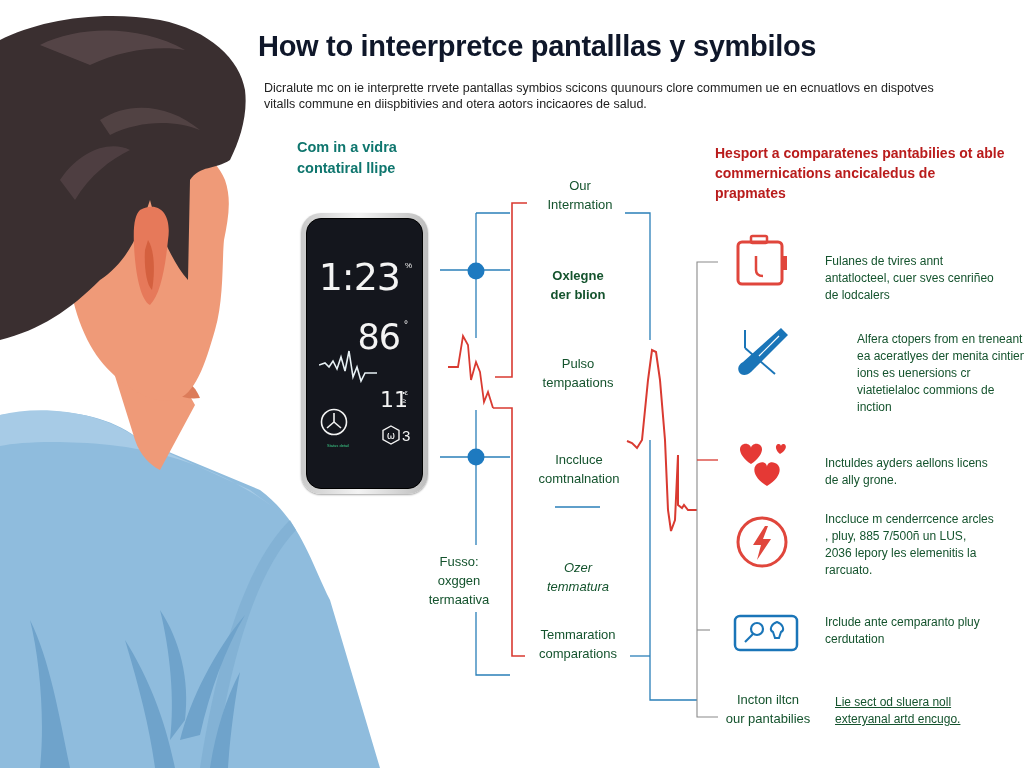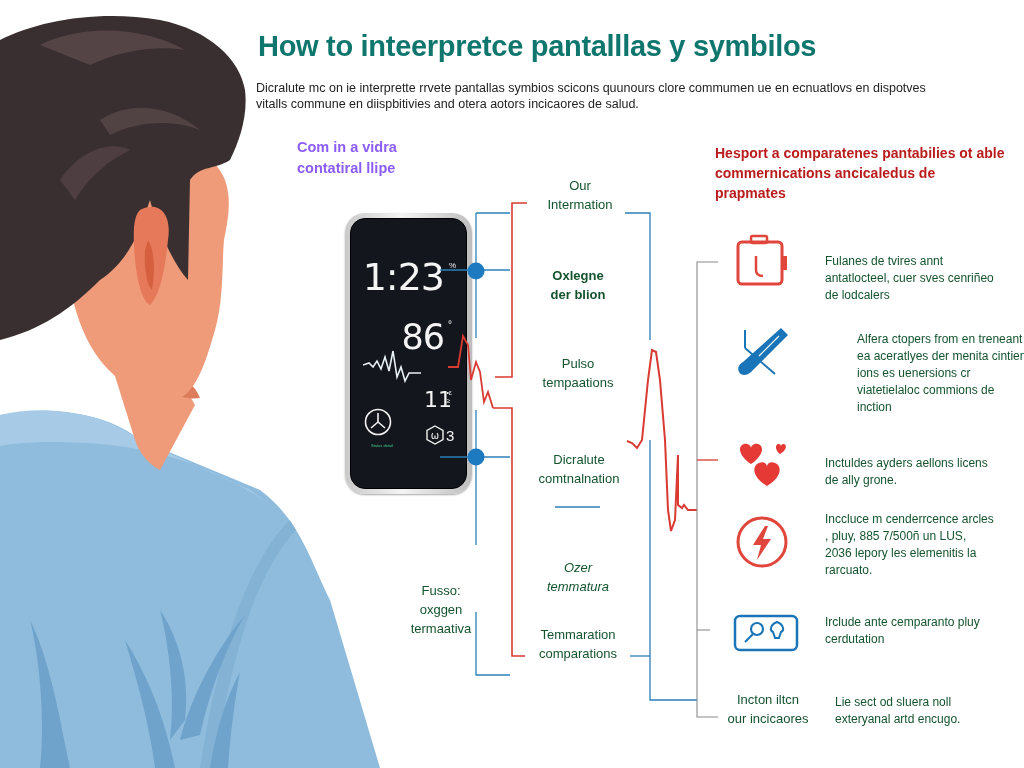--- a/index.html
+++ b/index.html
@@ -5,28 +5,28 @@
   * { box-sizing: border-box; margin: 0; padding: 0; }
   html, body { width: 1024px; height: 768px; overflow: hidden; background: #ffffff; }
   body { position: relative; font-family: "Liberation Sans", "DejaVu Sans", sans-serif; color: #1a1a1a; }
 
   .abs { position: absolute; }
 
   
   #person { position: absolute; left: 0; top: 0; width: 440px; height: 768px; }
 
   
-  .title { left: 258px; top: 30px; font-size: 29px; font-weight: bold; color: #0f766e; letter-spacing: -0.3px; white-space: nowrap; }
-  .subtitle { left: 256px; top: 80px; width: 700px; font-size: 12.5px; line-height: 16px; color: #222; }
-
-  .section-left { left: 297px; top: 137px; font-size: 14.5px; font-weight: bold; color: #8b5cf6; line-height: 21px; }
+  .title { left: 258px; top: 30px; font-size: 29px; font-weight: bold; color: #0f172a; letter-spacing: -0.3px; white-space: nowrap; }
+  .subtitle { left: 264px; top: 80px; width: 700px; font-size: 12.5px; line-height: 16px; color: #222; }
+
+  .section-left { left: 297px; top: 137px; font-size: 14.5px; font-weight: bold; color: #0f766e; line-height: 21px; }
   .section-right { left: 715px; top: 143px; font-size: 14px; font-weight: bold; color: #b91c1c; line-height: 20px; width: 290px; }
 
   
-  .watch { left: 301px; top: 213px; width: 127px; height: 281px; border-radius: 20px; background: linear-gradient(90deg, #c9c9c9, #f3f3f3 45%, #bdbdbd); padding: 5px; box-shadow: 0 1px 2px rgba(0,0,0,0.35); margin-left: 44px; }
+  .watch { left: 301px; top: 213px; width: 127px; height: 281px; border-radius: 20px; background: linear-gradient(90deg, #c9c9c9, #f3f3f3 45%, #bdbdbd); padding: 5px; box-shadow: 0 1px 2px rgba(0,0,0,0.35); }
   .watch-screen { position: relative; width: 100%; height: 100%; background: #14161d; border-radius: 15px; border: 1px solid #000; overflow: hidden; color: #f4f4f4; }
   .w-time { position: absolute; right: 22px; top: 36px; font-size: 38px; font-family: "DejaVu Sans", sans-serif; font-weight: normal; letter-spacing: -1px; }
   .w-time-sup { position: absolute; right: 10px; top: 42px; font-size: 8px; }
   .w-temp { position: absolute; right: 22px; top: 98px; font-size: 35px; font-family: "DejaVu Sans", sans-serif; letter-spacing: -1px; }
   .w-temp-unit { position: absolute; right: 14px; top: 100px; font-size: 10px; }
   .w-small { position: absolute; right: 14px; top: 168px; font-size: 22px; font-family: "DejaVu Sans", sans-serif; }
   .w-small-sup { position: absolute; right: 14px; top: 170px; font-size: 7px; line-height: 8px; }
   .w-badge { position: absolute; left: 20px; top: 224px; font-size: 4px; color: #3ccf8a; }
 
   
@@ -138,37 +138,37 @@
 </div>
 <div class="abs clabel" style="left:530px; top:266px; width:96px;font-weight:bold;">
   <div>Oxlegne</div>
   <div>der blion</div>
 </div>
 <div class="abs clabel" style="left:526px; top:354px; width:104px;">
   <div>Pulso</div>
   <div>tempaations</div>
 </div>
 <div class="abs clabel" style="left:524px; top:450px; width:110px;">
-  <div>Dicralute</div>
+  <div>Inccluce</div>
   <div>comtnalnation</div>
 </div>
 <div class="abs clabel" style="left:530px; top:558px; width:96px;font-style:italic;">
   <div>Ozer</div>
   <div>temmatura</div>
 </div>
 <div class="abs clabel" style="left:524px; top:625px; width:108px;">
   <div>Temmaration</div>
   <div>comparations</div>
 </div>
 <div class="abs clabel" style="left:716px; top:690px; width:104px;">
   <div>Incton iltcn</div>
-  <div>our incicaores</div>
-</div>
-
-<div class="abs clabel" style="left:400px; top:552px; width:82px;margin-top:29px;">
+  <div>our pantabilies</div>
+</div>
+
+<div class="abs clabel" style="left:418px; top:552px; width:82px;">
   <div>Fusso:</div>
   <div>oxggen</div>
   <div>termaativa</div>
 </div>
 
 <svg class="abs" style="left:735px; top:234px;" width="56" height="54" viewBox="0 0 56 54">
   <rect x="3" y="8" width="44" height="42" rx="4" fill="none" stroke="#e0463c" stroke-width="3"></rect>
   <rect x="16" y="2" width="16" height="7" rx="1.5" fill="none" stroke="#e0463c" stroke-width="2.5"></rect>
   <rect x="47" y="22" width="5" height="14" fill="#e0463c"></rect>
   <path d="M21 22 L21 36 C21 40 24 42 28 42" fill="none" stroke="#e0463c" stroke-width="2.5"></path>
@@ -197,13 +197,13 @@
 <div class="abs ritem-text" style="left:825px; top:511px;">Inccluce m cenderrcence arcles , pluy, 885 7/500ñ un LUS, 2036 lepory les elemenitis la rarcuato.</div>
 
 <svg class="abs" style="left:733px; top:614px;" width="66" height="38" viewBox="0 0 66 38">
   <rect x="2" y="2" width="62" height="34" rx="5" fill="none" stroke="#1a75b8" stroke-width="2.5"></rect>
   <circle cx="24" cy="15" r="6" fill="none" stroke="#1a75b8" stroke-width="2.2"></circle>
   <path d="M20 20 L12 28" stroke="#1a75b8" stroke-width="2.2" fill="none"></path>
   <path d="M44 8 C38 10 36 16 40 18 L42 24 L46 24 L48 18 C52 16 50 10 44 8 Z" fill="none" stroke="#1a75b8" stroke-width="2"></path>
 </svg>
 <div class="abs ritem-text" style="left:825px; top:614px;">Irclude ante cemparanto pluy cerdutation</div>
 
-<div class="abs ritem-text" style="left:835px; top:694px; width:160px;">Lie sect od sluera noll exteryanal artd encugo.</div>
+<div class="abs ritem-text" style="left:835px; top:694px; width:160px;text-decoration:underline;">Lie sect od sluera noll exteryanal artd encugo.</div>
 
 </body></html>

